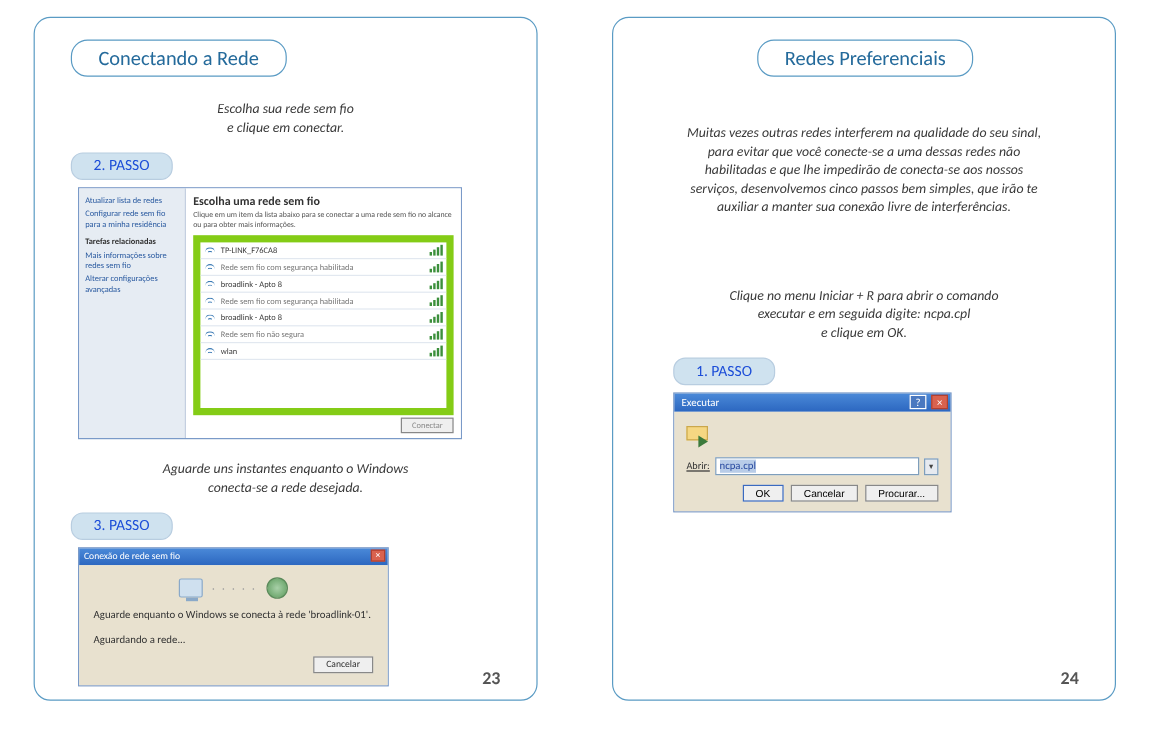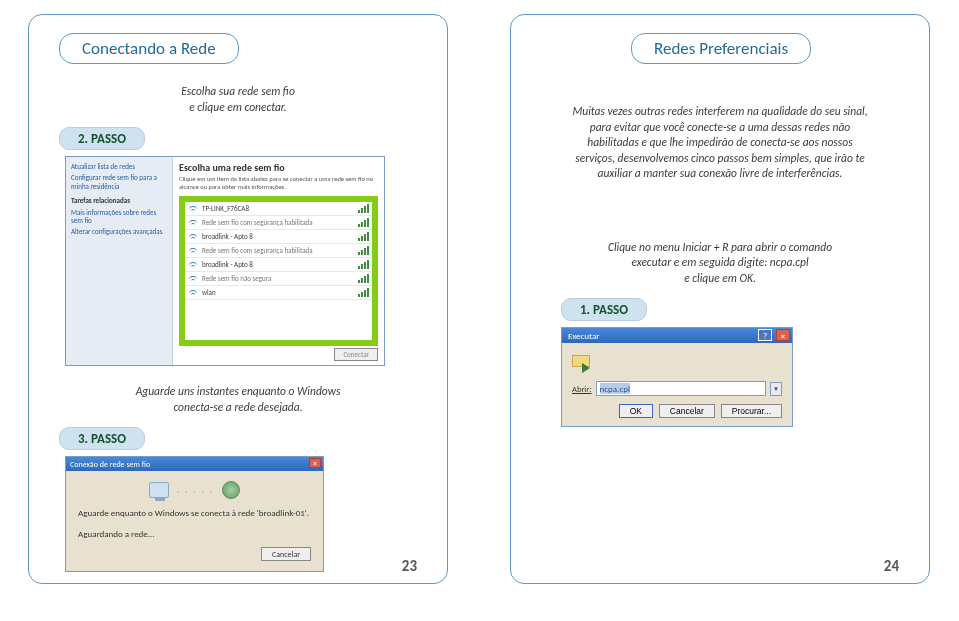--- a/index.html
+++ b/index.html
@@ -39,22 +39,22 @@
     margin: 10px 24px 8px 24px;
     line-height: 1.35;
   }
   .passo-pill {
     display: inline-block;
     background: #cfe2ef;
     border: 1px solid #b8cde0;
     border-radius: 10px;
     padding: 3px 18px;
     font-size: 13px;
-    font-weight: bold;
-    color: #14532d;
+    font-weight: normal;
+    color: #1d4ed8;
     margin: 4px 0 6px 0;
   }
   .section2 { margin-top: 14px; }
   .page-num {
     position: absolute;
     bottom: 8px;
     right: 30px;
     font-size: 15px;
     font-weight: bold;
     color: #555;
@@ -87,21 +87,21 @@
   }
 
   
   .panelA {
     width: 320px;
     height: 210px;
     margin-left: 6px;
     display: flex;
   }
   .panelA .side {
-    width: 107px;
+    width: 89px;
     background: #e6ecf3;
     border-right: 1px solid #c4cfe0;
     padding: 3px;
     font-size: 7px;
     color: #2a5aa0;
   }
   .panelA .side .task { margin: 3px 0; padding-left: 2px; line-height: 1.2; }
   .panelA .main {
     flex: 1;
     background: #fff;

